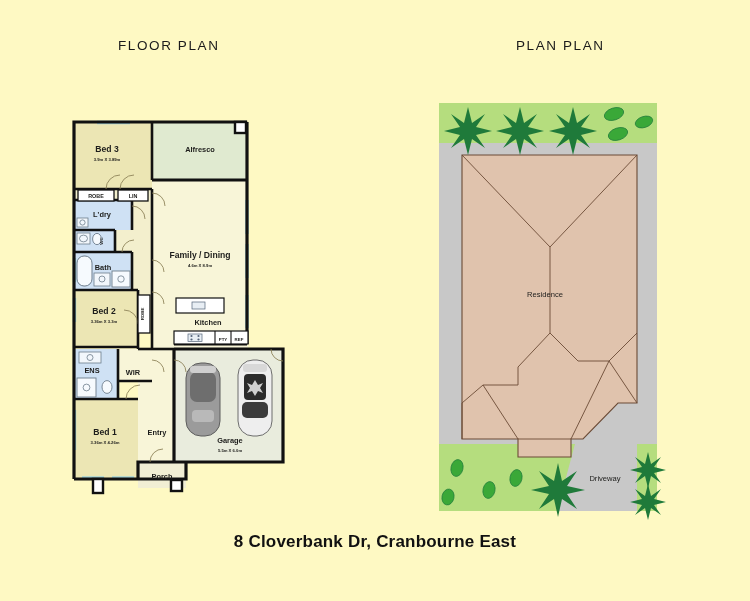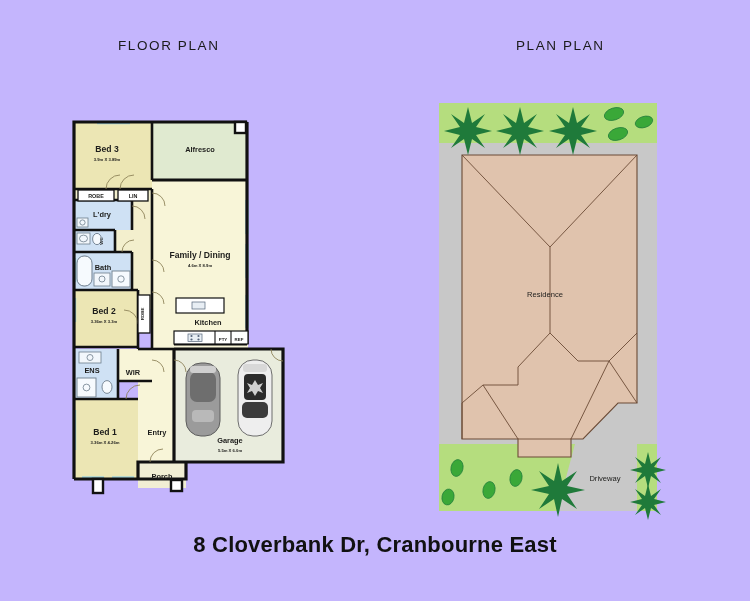--- a/index.html
+++ b/index.html
@@ -6,41 +6,41 @@
   html, body {
     margin: 0; padding: 0;
     width: 750px; height: 601px;
     background: #ffffff;
     font-family: "Liberation Sans", sans-serif;
     overflow: hidden;
   }
   #page {
     position: relative;
     width: 750px; height: 601px;
-    background: #c4b5fd;
+    background: #fef9c3;
   }
 
   
   .section-title {
     position: absolute;
     font-size: 13.5px;
     letter-spacing: 1.6px;
     color: #1b1b1b;
     font-weight: 400;
     white-space: nowrap;
   }
   #floorplan-title { left: 118px; top: 38px; }
   #siteplan-title  { left: 516px; top: 38px; }
 
   
   #address-title {
     position: absolute;
     left: 0; right: 0; top: 532px;
     text-align: center;
-    font-size: 22px;
+    font-size: 17px;
     font-weight: 700;
     color: #111;
     letter-spacing: .2px;
   }
   #disclaimer {
     position: absolute;
     left: 0; right: 0; top: 563px;
     text-align: center;
     font-size: 7.2px;
     color: #2a2a2a;

